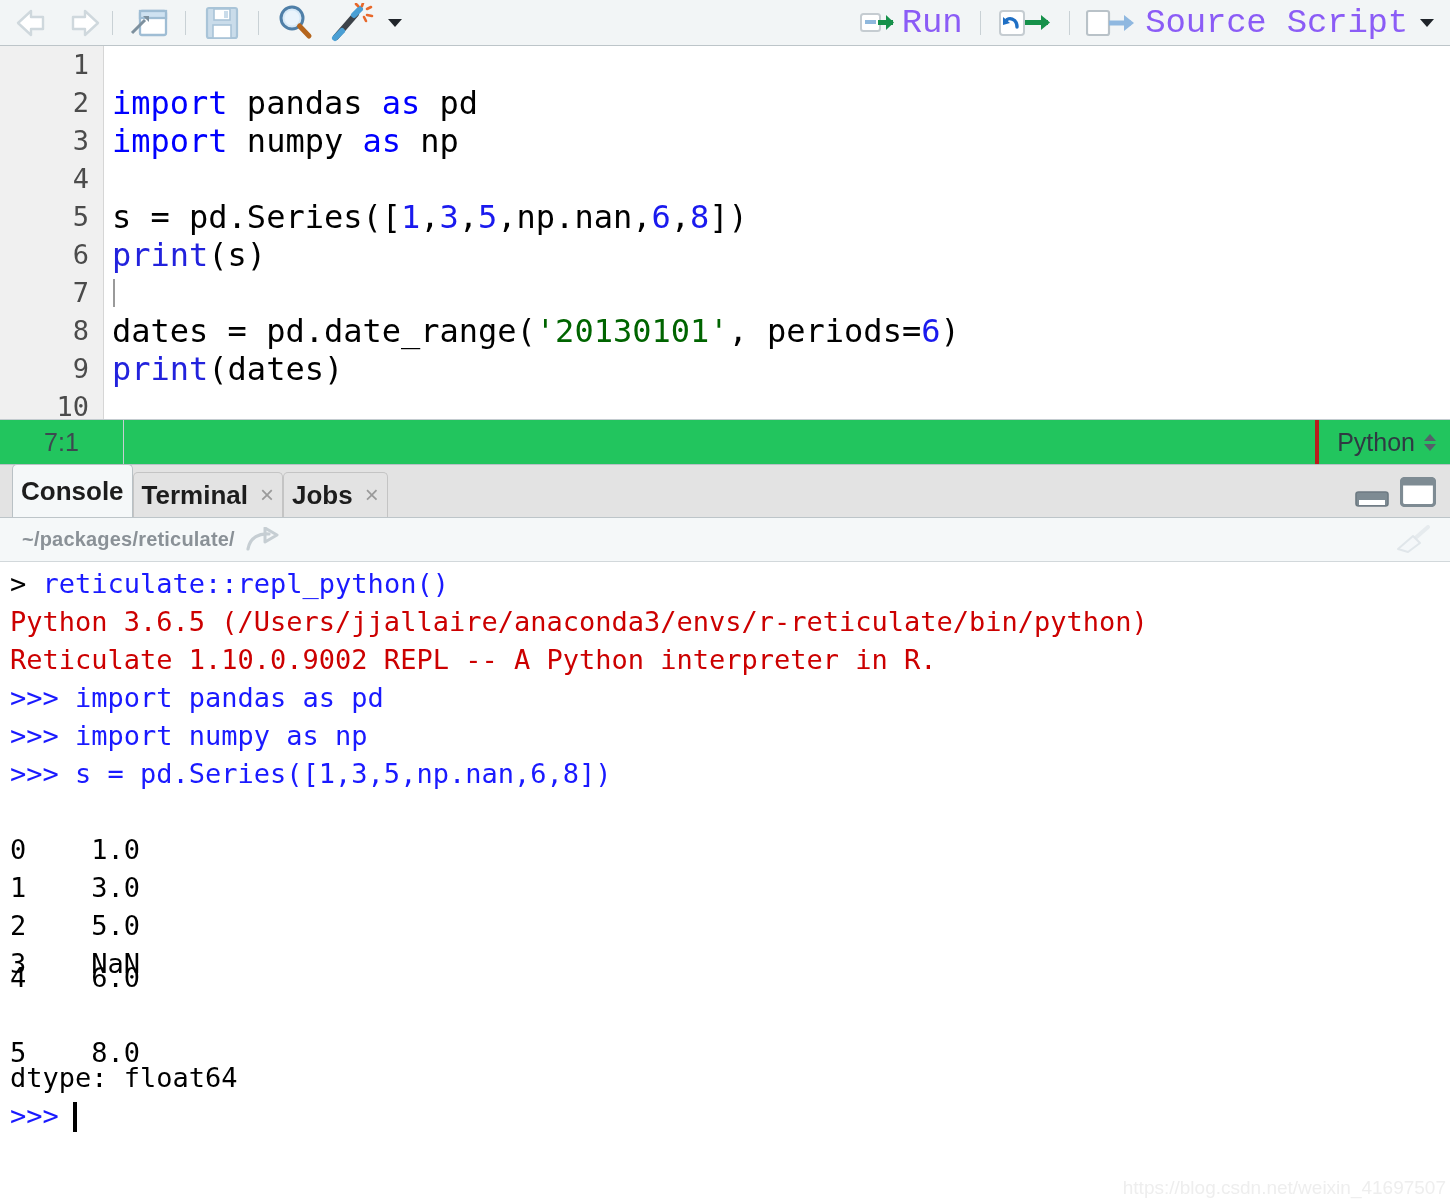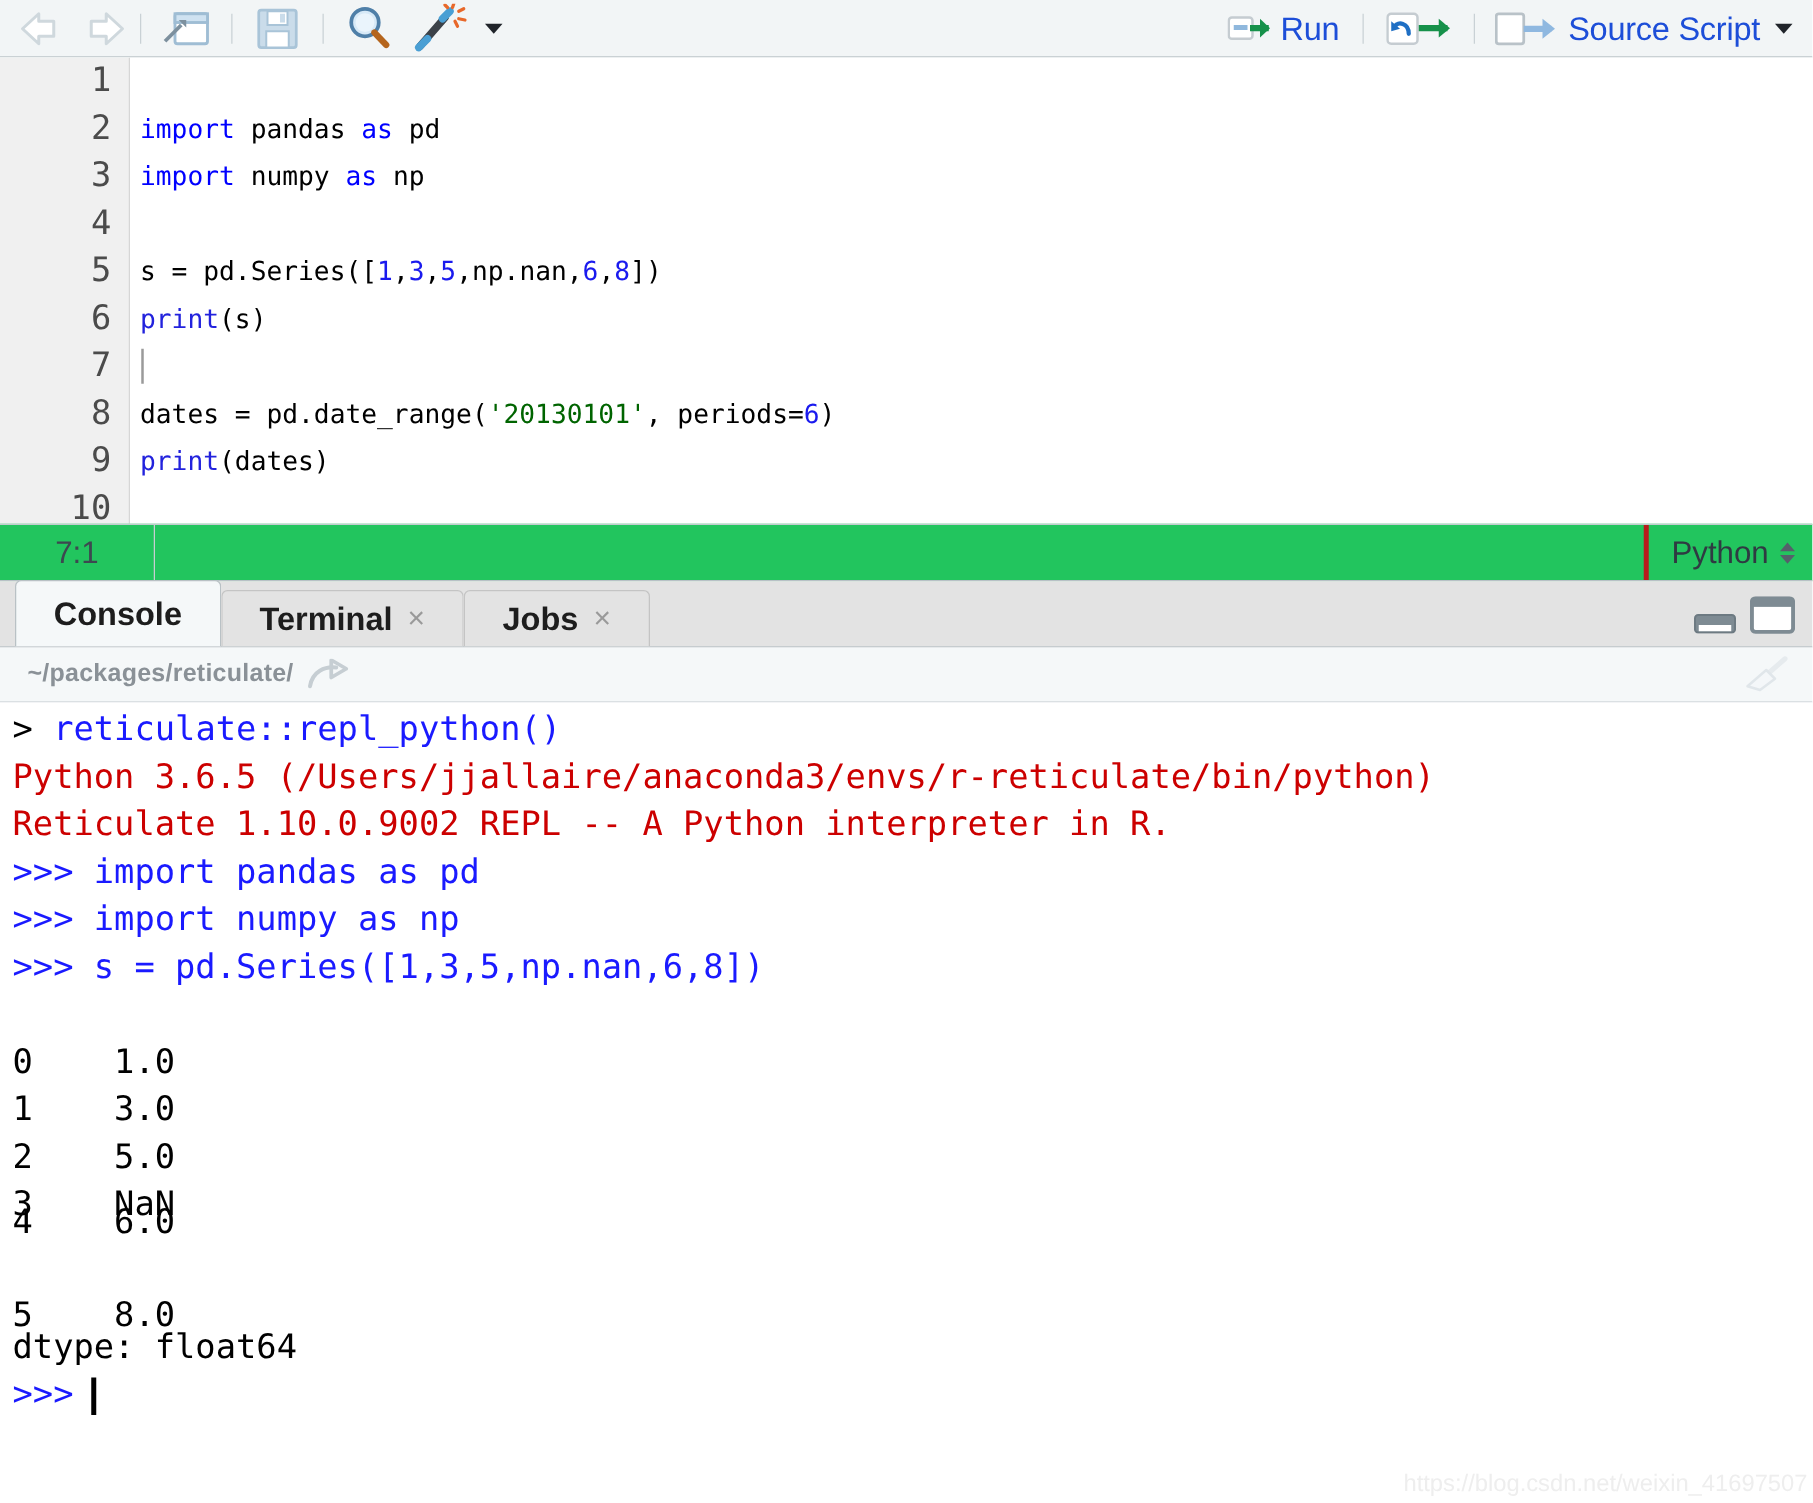--- a/index.html
+++ b/index.html
@@ -32,24 +32,25 @@
     justify-content: center;
     cursor: default;
   }
   .tb-sep {
     width: 1px;
     height: 24px;
     background: #c9d1d5;
     margin: 0 9px;
   }
   .tb-label {
-    font-size: 26px;
-    color: #1d4ed8;
+    font-size: 34px;
+    color: #8b5cf6;
     letter-spacing: -0.2px;
     white-space: nowrap;
+    font-family: Liberation Mono, monospace;
   }
   .tb-caret {
     width: 0; height: 0;
     border-left: 7px solid transparent;
     border-right: 7px solid transparent;
     border-top: 8px solid #20242a;
     margin-left: 10px;
   }
 
   
@@ -80,21 +81,21 @@
   #code-area {
     position: absolute;
     left: 112px; top: 0;
     right: 0; height: 100%;
   }
   .code-line {
     position: absolute;
     left: 0;
     white-space: pre;
     font-family: "DejaVu Sans Mono", monospace;
-    font-size: 21px;
+    font-size: 32px;
     line-height: 38px;
     color: #000000;
   }
   .kw { color: #0000ff; }
   .fn { color: #2222dd; }
   .num { color: #1a1aee; }
   .str { color: #006400; }
   #edit-caret {
     position: absolute;
     left: 0px;
@@ -160,21 +161,21 @@
     border-bottom: 1px solid #bdc5c9;
     display: flex;
     align-items: flex-end;
     box-sizing: border-box;
   }
   .ctab {
     position: relative;
     height: 45px;
     display: flex;
     align-items: center;
-    padding: 0 30px;
+    padding: 0 8px;
     margin-top: 8px;
     background: #e3e3e3;
     border: 1px solid #c4c4c4;
     border-bottom: none;
     border-radius: 5px 5px 0 0;
     box-sizing: border-box;
     cursor: default;
   }
   .ctab.active {
     background: #f5f8f9;

